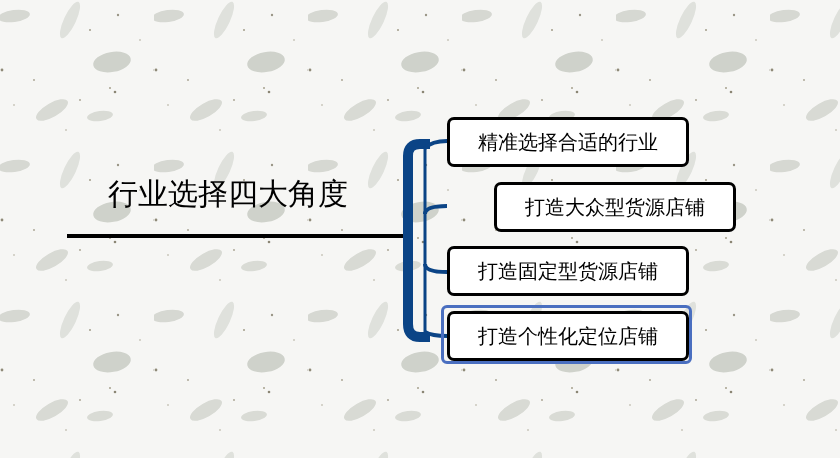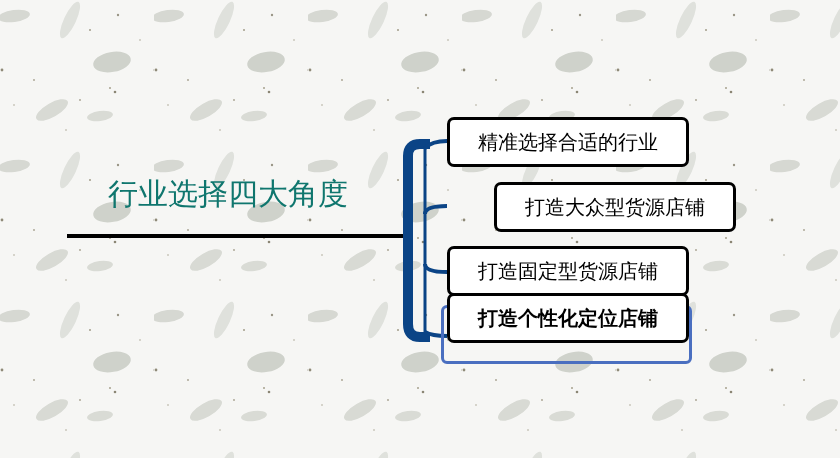--- a/index.html
+++ b/index.html
@@ -4,39 +4,39 @@
 <style>
   html, body { margin: 0; padding: 0; }
   body {
     width: 840px; height: 458px; overflow: hidden; position: relative;
     background-color: #f6f6f4;
     font-family: "DejaVu Sans", "Liberation Sans", sans-serif;
   }
   .texture { position: absolute; inset: 0; pointer-events: none; }
   .root-title {
     position: absolute; left: 108px; top: 174px;
-    font-size: 30px; color: #0f766e; letter-spacing: 0px; white-space: nowrap;
+    font-size: 30px; color: #000000; letter-spacing: 0px; white-space: nowrap;
     font-family: "DejaVu Serif", "Liberation Serif", serif;
   }
   .root-line {
     position: absolute; left: 67px; top: 234px; width: 343px; height: 4px;
     background: #000;
   }
   .bracket { position: absolute; left: 0; top: 0; width: 840px; height: 458px; pointer-events: none; }
   .node {
     position: absolute; left: 447px; width: 236px; height: 44px;
     background: #fff; border: 3px solid #000; border-radius: 7px;
     box-sizing: content-box;
     display: flex; align-items: center; justify-content: center;
     font-size: 20px; color: #000; white-space: nowrap;
   }
   .node.n1 { top: 117px; }
   .node.n2 { top: 182px; margin-left: 47px; }
   .node.n3 { top: 246px; text-align: right; }
-  .node.n4 { top: 293px; font-weight: bold; }
+  .node.n4 { top: 311px; }
   .selection-ring {
     position: absolute; left: 441px; top: 305px; width: 245px; height: 53px;
     border: 3px solid #4a6fc0; border-radius: 6px;
   }
 </style>
 </head>
 <body>
 
 <svg class="texture" width="840" height="458" xmlns="http://www.w3.org/2000/svg">
   <defs>

